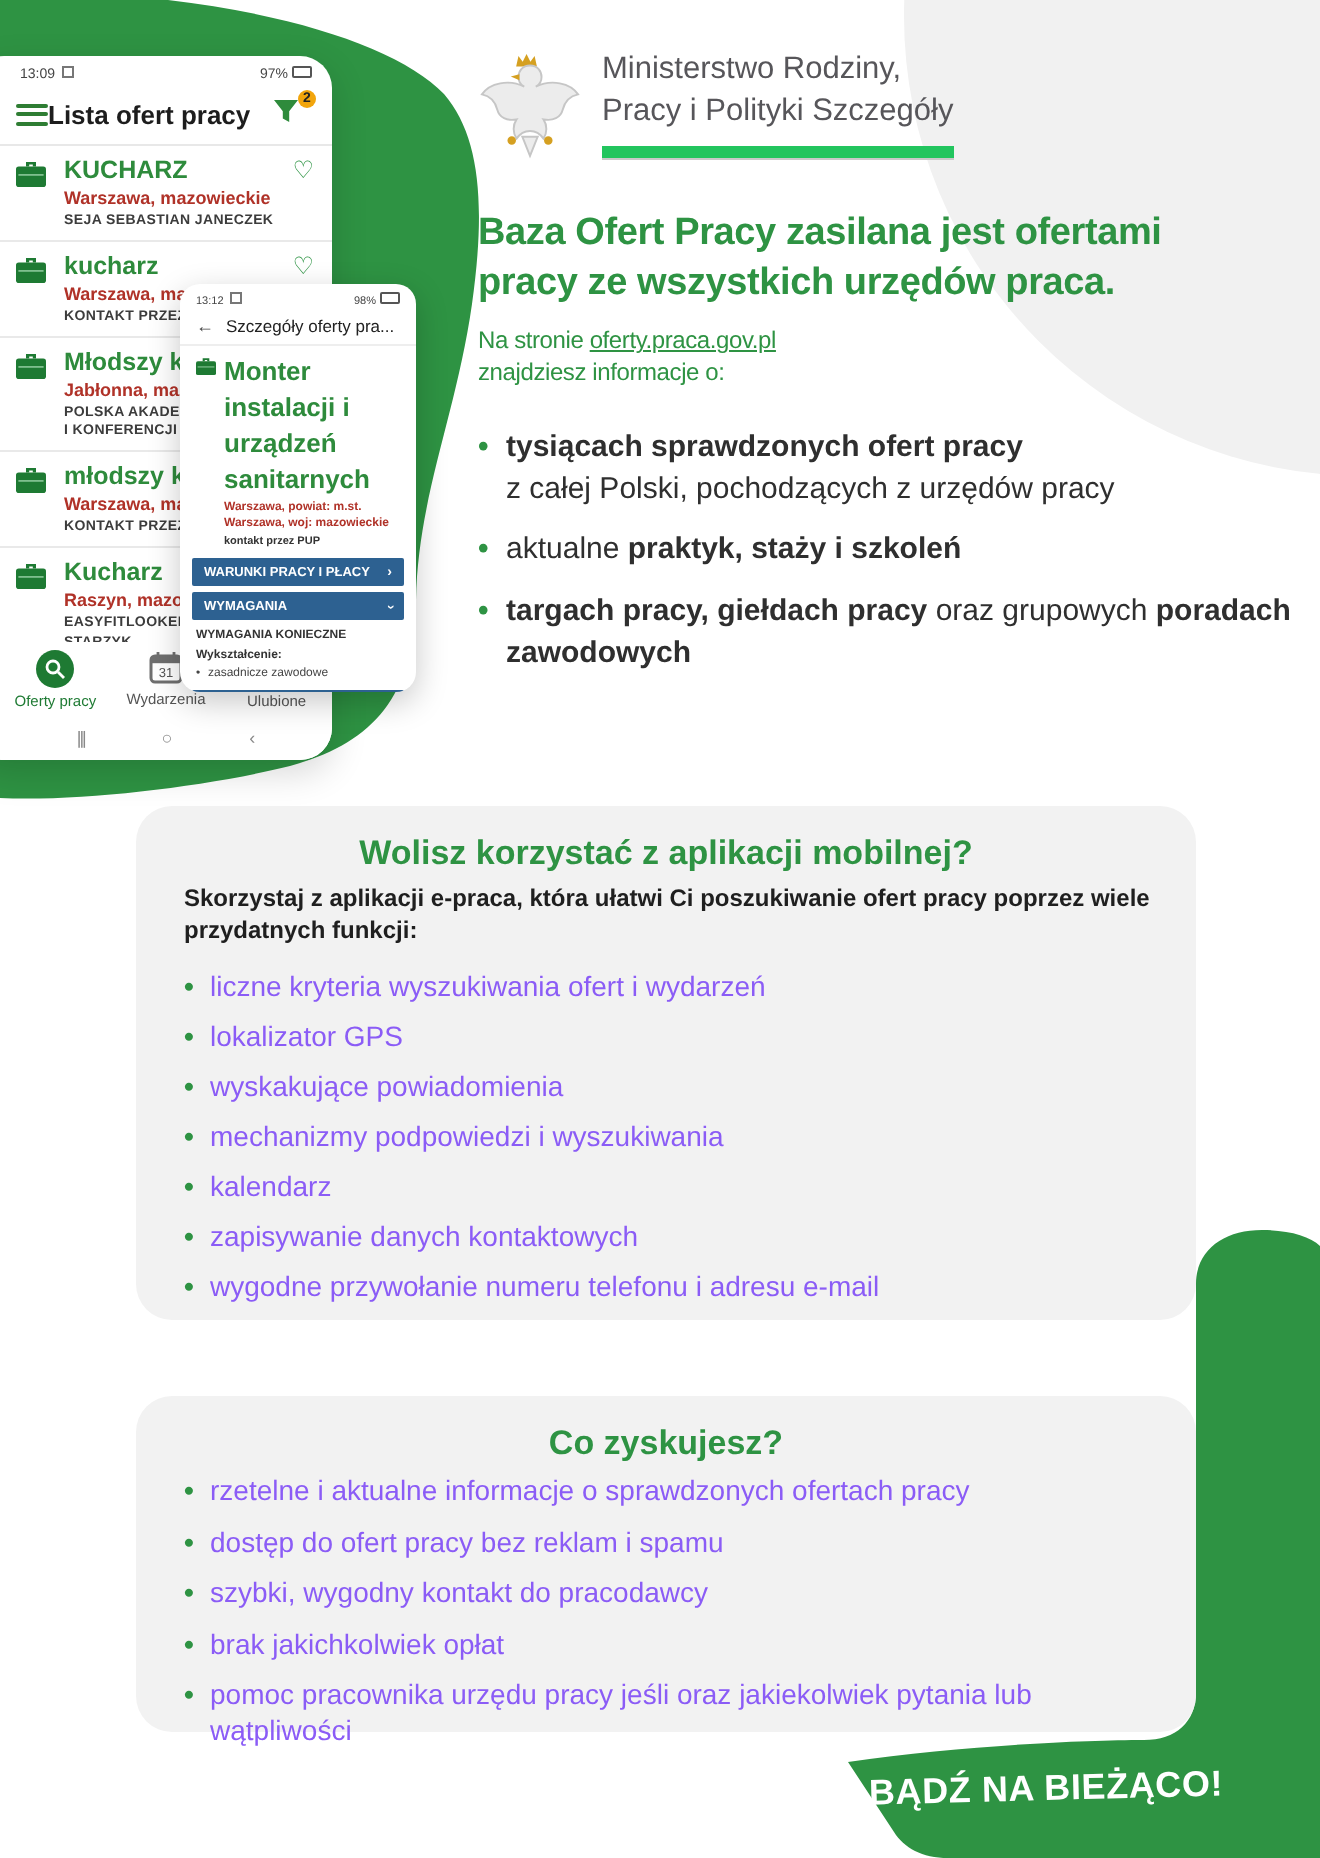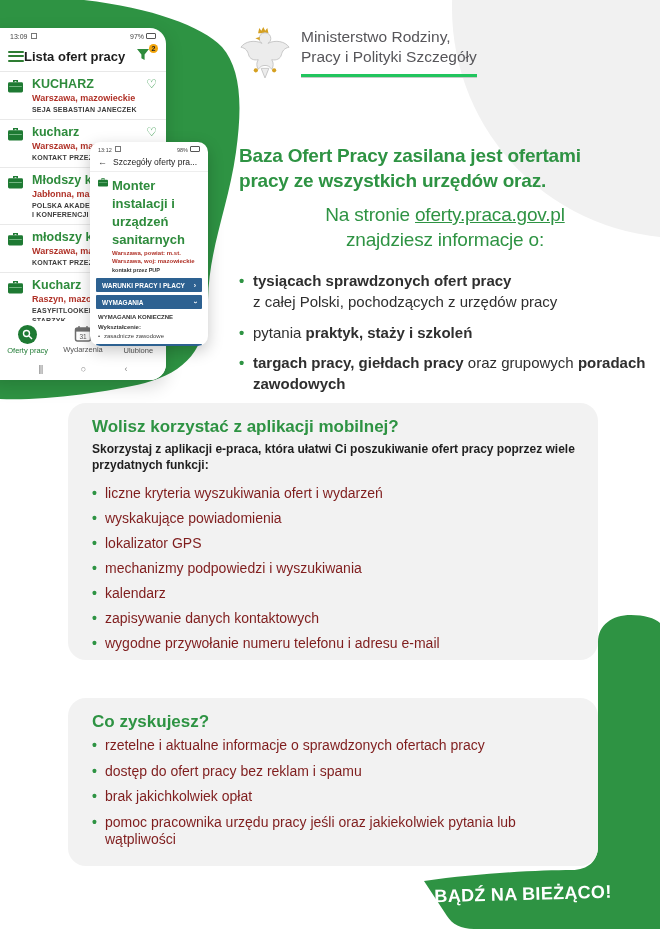--- a/index.html
+++ b/index.html
@@ -6,39 +6,39 @@
   body{
     width:660px;height:929px;position:relative;overflow:hidden;background:#fff;
     font-family:"Liberation Sans","DejaVu Sans",sans-serif;color:#333;
   }
   
   .deco{position:absolute;inset:0;z-index:0;}
   
   .ministry{position:absolute;left:240px;top:24px;display:flex;align-items:center;z-index:2;}
   .ministry .txt{
     margin-left:11px;font-size:15.5px;color:#57565a;line-height:1.3;
-    padding-bottom:7px;border-bottom:3px solid #22c55e;box-shadow:0 1px 0 #c9c9c9;
+    padding-bottom:7px;border-bottom:6px solid #22c55e;box-shadow:0 1px 0 #c9c9c9;
   }
   
-  .intro{position:absolute;left:239px;top:104px;width:412px;z-index:2;margin-top:39px;}
+  .intro{position:absolute;left:239px;top:104px;width:412px;z-index:2;}
   .intro .h1{font-size:19px;font-weight:bold;color:#2e9343;line-height:1.32;letter-spacing:-0.2px;}
-  .intro .h2{font-size:19px;font-weight:normal;color:#2e9343;line-height:1.32;margin-top:9px;letter-spacing:-0.2px;text-align:center;}
+  .intro .h2{font-size:12px;font-weight:normal;color:#2e9343;line-height:1.32;margin-top:9px;letter-spacing:-0.2px;}
   .intro .h2 a{color:#2e9343;text-decoration:underline;}
   ul.blt{list-style:none;margin:0;padding:0;}
   .intro ul.blt{margin-top:19px;}
   .intro ul.blt li{position:relative;padding-left:14px;font-size:15px;line-height:1.38;color:#2f2f2f;margin-bottom:10px;}
   ul.blt li::before{content:"•";position:absolute;left:0;color:#2e9343;font-weight:bold;}
   
   .gbox{position:absolute;left:68px;width:530px;background:#f2f2f2;border-radius:18px;
         padding:14px 24px;box-sizing:border-box;z-index:1;}
   .gbox.b1{top:403px;height:257px;}
   .gbox.b2{top:698px;height:168px;}
-  .gbox h3{margin:0 0 5px;font-size:17px;color:#2e9343;font-weight:bold;}
+  .gbox h3{margin:0 0 5px;font-size:17px;color:#2e9343;font-weight:bold;text-align:center;}
   .gbox .lead{font-size:12px;font-weight:bold;color:#1f1f1f;line-height:1.33;margin-bottom:11px;width:486px;}
-  .gbox ul.blt li{position:relative;padding-left:13px;font-size:14px;color:#7f1d1d;line-height:1.25;margin-bottom:7.5px;}
+  .gbox ul.blt li{position:relative;padding-left:13px;font-size:14px;color:#8b5cf6;line-height:1.25;margin-bottom:7.5px;}
   .gbox.b2 ul.blt li{margin-bottom:8px;}
   
   .ribbon-label{position:absolute;left:433px;top:884px;width:180px;text-align:center;z-index:2;
     color:#fff;font-size:18px;font-weight:bold;letter-spacing:.3px;transform:rotate(-1.5deg);}
   
   .phone1{position:absolute;left:-14px;top:28px;width:180px;height:352px;background:#fff;
     border-radius:16px;box-shadow:0 6px 18px rgba(0,0,0,.16);z-index:3;overflow:hidden;font-family:"Liberation Sans",sans-serif;}
   .phone2{position:absolute;left:90px;top:142px;width:118px;height:204px;background:#fff;
     border-radius:10px;box-shadow:0 5px 16px rgba(0,0,0,.22);z-index:4;overflow:hidden;}
   .sbar{display:flex;justify-content:space-between;align-items:center;color:#444;}
@@ -117,29 +117,29 @@
   </svg>
   <div class="txt">
     <span>Ministerstwo Rodziny,</span><br>
     <span>Pracy i Polityki Szczegóły</span>
   </div>
 </div>
 
 <div class="intro">
   <div class="h1">
     <span>Baza Ofert Pracy zasilana jest ofertami</span><br>
-    <span>pracy ze wszystkich urzędów oraz.</span>
+    <span>pracy ze wszystkich urzędów praca.</span>
   </div>
   <div class="h2">
     <span>Na stronie </span><a href="#">oferty.praca.gov.pl</a><br>
     <span>znajdziesz informacje o:</span>
   </div>
   <ul class="blt">
       <li><b>tysiącach sprawdzonych ofert pracy</b><br><span>z całej Polski, pochodzących z urzędów pracy</span></li>
-      <li><span>pytania </span><b>praktyk, staży i szkoleń</b></li>
+      <li><span>aktualne </span><b>praktyk, staży i szkoleń</b></li>
       <li><b>targach pracy, giełdach pracy</b><span> oraz grupowych </span><b>poradach zawodowych</b></li>
     </ul>
 </div>
 
 <div class="phone1">
   <div class="sbar">
     <span><span>13:09</span><span class="sq"></span></span>
     <span><span>97%</span><span class="batt"></span></span>
   </div>
   <div class="p1bar">
@@ -301,32 +301,33 @@
       </div>
     </div>
 
 </div>
 
 <div class="gbox b1">
   <h3>Wolisz korzystać z aplikacji mobilnej?</h3>
   <div class="lead">Skorzystaj z aplikacji e-praca, która ułatwi Ci poszukiwanie ofert pracy poprzez wiele przydatnych funkcji:</div>
   <ul class="blt">
       <li>liczne kryteria wyszukiwania ofert i wydarzeń</li>
+      <li>lokalizator GPS</li>
       <li>wyskakujące powiadomienia</li>
-      <li>lokalizator GPS</li>
       <li>mechanizmy podpowiedzi i wyszukiwania</li>
       <li>kalendarz</li>
       <li>zapisywanie danych kontaktowych</li>
       <li>wygodne przywołanie numeru telefonu i adresu e-mail</li>
     </ul>
 </div>
 
 <div class="gbox b2">
   <h3>Co zyskujesz?</h3>
   <ul class="blt">
       <li>rzetelne i aktualne informacje o sprawdzonych ofertach pracy</li>
       <li>dostęp do ofert pracy bez reklam i spamu</li>
+      <li>szybki, wygodny kontakt do pracodawcy</li>
       <li>brak jakichkolwiek opłat</li>
       <li>pomoc pracownika urzędu pracy jeśli oraz jakiekolwiek pytania lub wątpliwości</li>
     </ul>
 </div>
 
 <div class="ribbon-label">BĄDŹ NA BIEŻĄCO!</div>
 
 </body></html>

